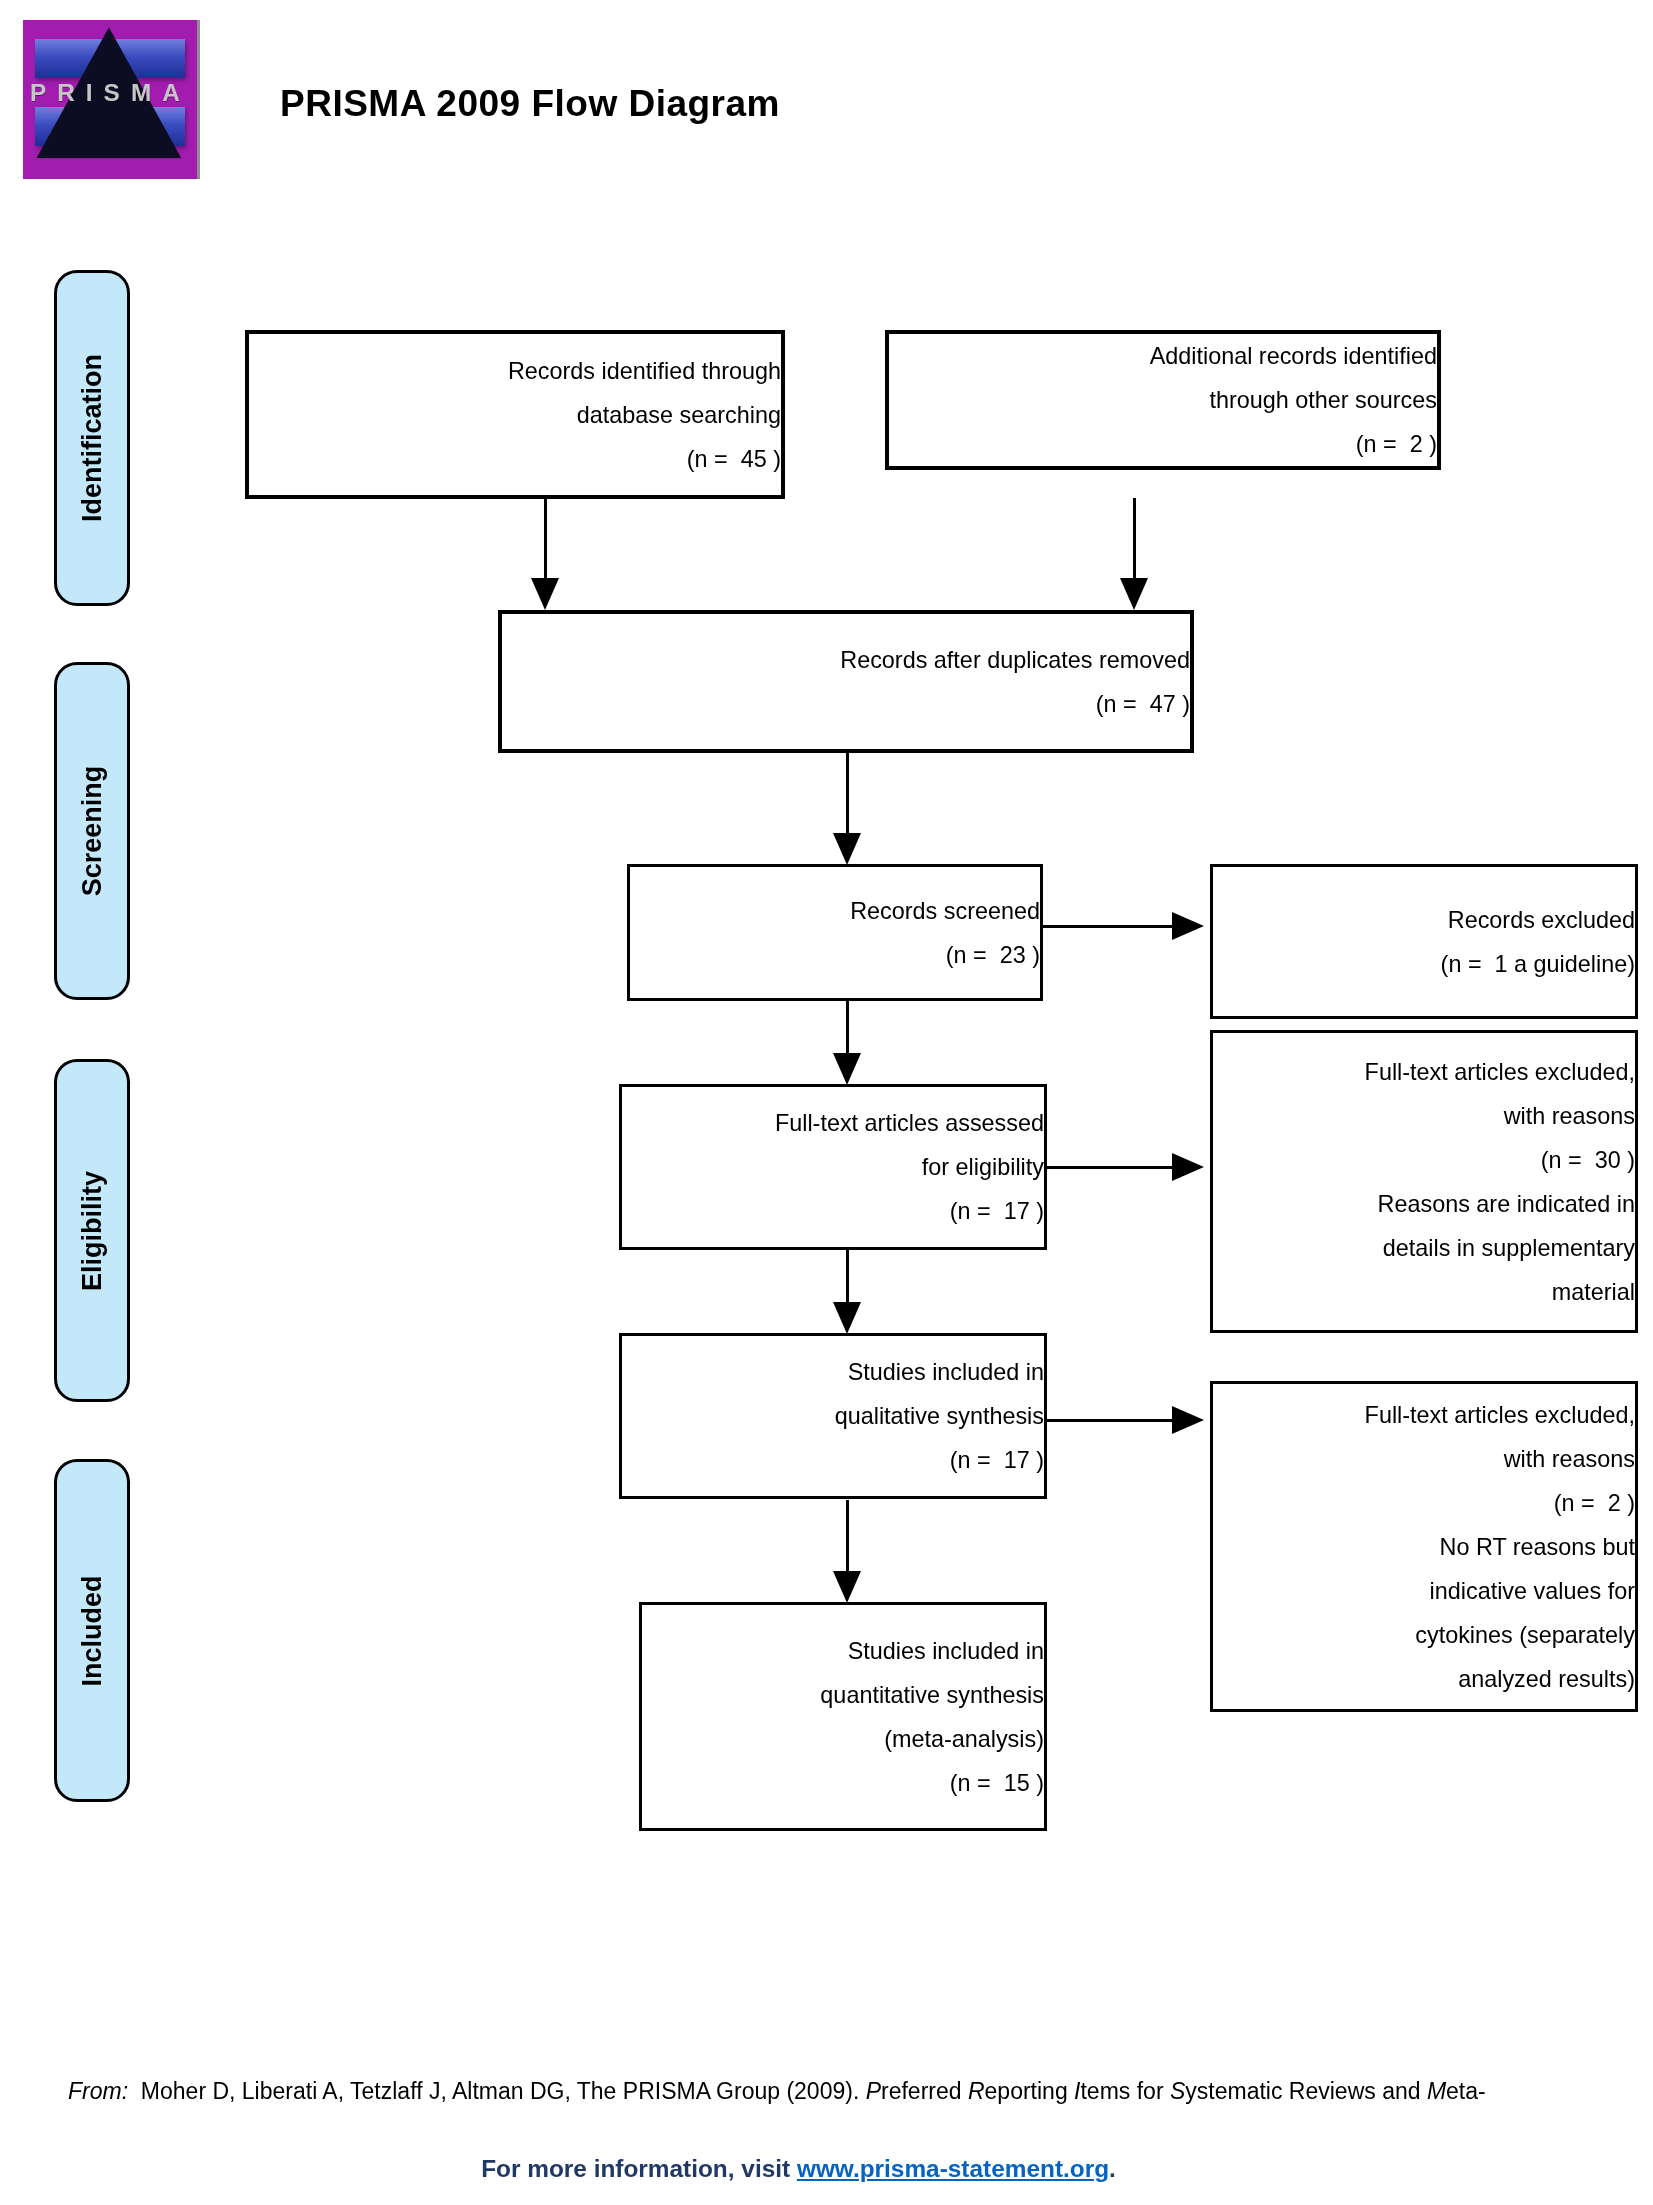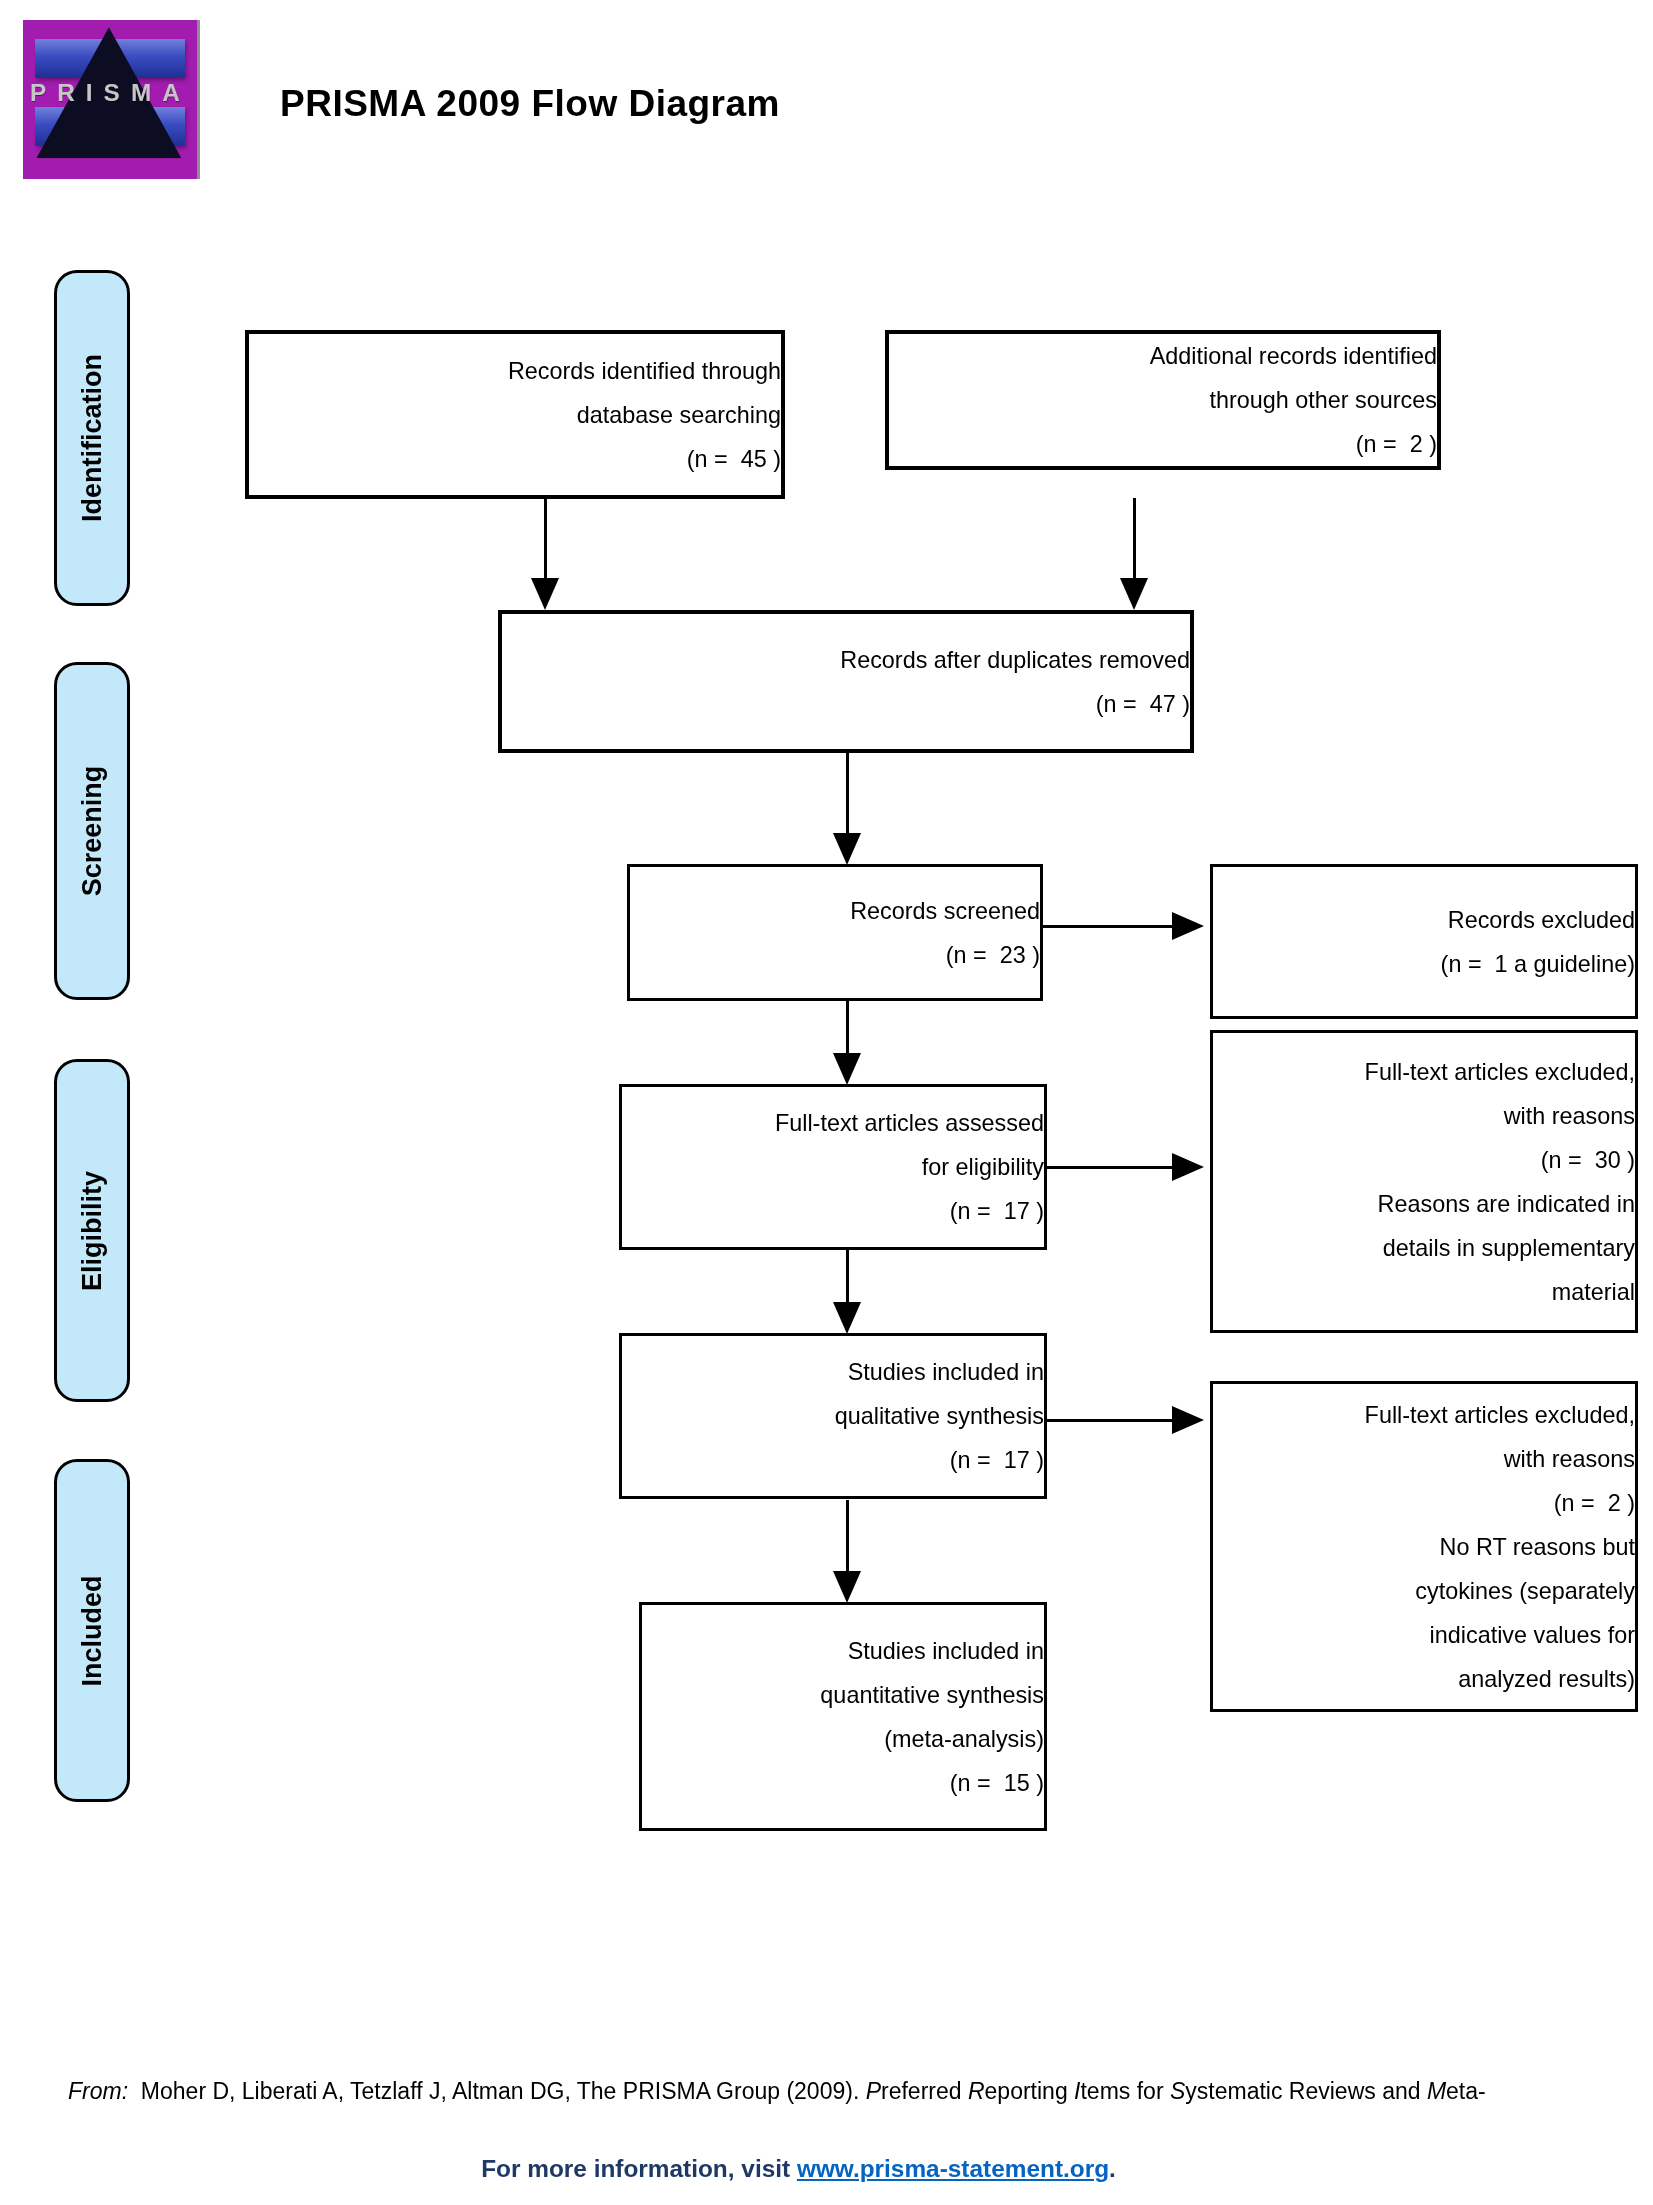--- a/index.html
+++ b/index.html
@@ -162,22 +162,22 @@
   <div class="fbox" style="left:619px;top:1333px;width:428px;height:166px;">
       <div class="line">Studies included in</div>
       <div class="line">qualitative synthesis</div>
       <div class="line">(n =  17 )</div>
     </div>
   <div class="fbox" style="left:1210px;top:1381px;width:428px;height:331px;">
       <div class="line">Full-text articles excluded,</div>
       <div class="line">with reasons</div>
       <div class="line">(n =  2 )</div>
       <div class="line">No RT reasons but</div>
+      <div class="line">indicative values for</div>
       <div class="line">cytokines (separately</div>
-      <div class="line">indicative values for</div>
       <div class="line">analyzed results)</div>
     </div>
 
   <div class="fbox" style="left:639px;top:1602px;width:408px;height:229px;">
       <div class="line">Studies included in</div>
       <div class="line">quantitative synthesis</div>
       <div class="line">(meta-analysis)</div>
       <div class="line">(n =  15 )</div>
     </div>
 

